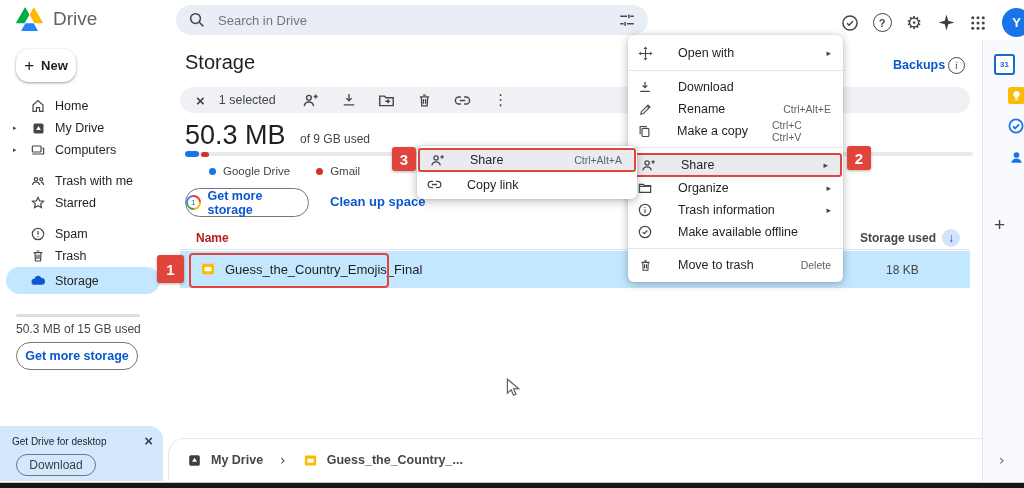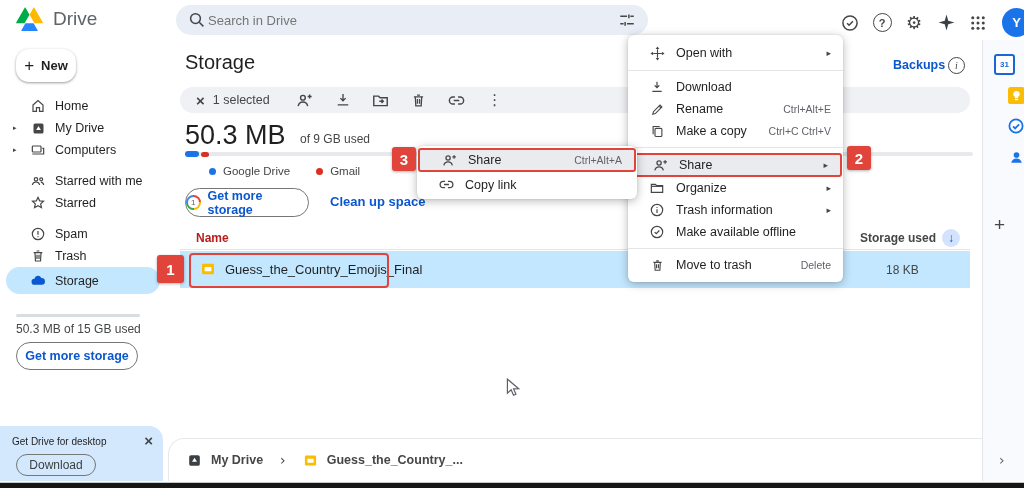--- a/index.html
+++ b/index.html
@@ -6,21 +6,21 @@
   #app{position:relative;width:1024px;height:488px;overflow:hidden;
        font-family:"Liberation Sans",sans-serif;background:#fff;color:#1f1f1f;}
   .abs{position:absolute;}
   .i{display:inline-flex;align-items:center;justify-content:center;color:#444746;}
   .glyph{font-family:"DejaVu Sans",sans-serif;color:#444746;}
 
   
   .logo-wrap{left:16px;top:7px;display:flex;align-items:center;gap:10px;}
   .app-name{font-size:19px;color:#5f6368;}
   .searchbar{left:176px;top:5px;width:472px;height:30px;background:#e9eef6;border-radius:16px;
-             display:flex;align-items:center;padding:8px 12px;box-sizing:border-box;justify-content:flex-end;}
+             display:flex;align-items:center;padding:8px 12px;box-sizing:border-box;gap:10px;justify-content:flex-end;}
   .searchbar input{flex:1;border:none;background:transparent;outline:none;font-size:13px;
                    color:#444746;font-family:"Liberation Sans",sans-serif;}
   .hicons{left:838px;top:8px;display:flex;align-items:center;gap:8px;}
   .hbtn{width:24px;height:24px;border-radius:50%;}
   .qcircle{width:17px;height:17px;border:1.7px solid #444746;border-radius:50%;
            font-size:11px;font-weight:bold;color:#444746;display:flex;align-items:center;justify-content:center;}
   .avatar{width:29px;height:29px;border-radius:50%;background:#1a73e8;color:#fff;
           display:flex;align-items:center;justify-content:center;font-size:13px;font-weight:bold;margin-left:4px;}
 
   
@@ -48,21 +48,21 @@
             display:flex;align-items:center;justify-content:center;font-size:12px;color:#3c4043;}
 
   
   .page-title{left:185px;top:51px;font-size:20px;color:#1f1f1f;}
   .backups{left:893px;top:58px;font-size:12.5px;font-weight:bold;color:#0b57d0;}
   .info-circ{left:948px;top:57px;width:15px;height:15px;border:1.5px solid #444746;border-radius:50%;
              font-size:10px;color:#444746;display:flex;align-items:center;justify-content:center;font-style:italic;font-family:"Liberation Serif",serif;}
   .selbar{left:180px;top:87px;width:790px;height:26px;background:#eff1f4;border-radius:14px;
           display:flex;align-items:center;padding:0 10px;box-sizing:border-box;gap:8px;}
   .selbar .x{font-size:15px;color:#444746;font-weight:bold;margin-left:6px;}
-  .selcount{font-size:12.5px;color:#444746;margin:0 16px 0 0;}
+  .selcount{font-size:12.5px;color:#444746;margin:0 16px 0 6px;}
   .tbtn{width:22px;height:22px;margin-right:8px;}
   .usage-amt{left:185px;top:120px;font-size:27px;color:#1f1f1f;}
   .usage-detail{left:300px;top:132px;font-size:12px;color:#444746;}
   .track{left:185px;top:152px;width:788px;height:4px;background:#e7e9ec;border-radius:2px;}
   .seg-blue{left:185px;top:151px;width:14px;height:6px;background:#1a73e8;border-radius:3px;}
   .seg-red{left:201px;top:152px;width:8px;height:5px;background:#d93025;border-radius:3px;}
   .legend{left:185px;top:165px;display:flex;gap:26px;align-items:center;padding-left:24px;}
   .leg-item{display:flex;align-items:center;gap:7px;font-size:11.5px;color:#444746;}
   .dot{width:7px;height:7px;border-radius:50%;}
   .getmore-main{left:185px;top:188px;width:122px;height:27px;border:1px solid #747775;border-radius:15px;
@@ -97,21 +97,21 @@
   .cal-box{width:17px;height:17px;border:2px solid #1967d2;border-radius:3px;background:#fff;
            font-size:8px;color:#1967d2;font-weight:bold;display:flex;align-items:center;justify-content:center;}
   .rp-plus{position:absolute;left:11px;top:174px;font-size:19px;color:#444746;}
   .rp-chev{position:absolute;left:16px;top:412px;font-size:14px;color:#5f6368;}
 
   
   .menu{left:628px;top:35px;width:215px;background:#fff;border-radius:6px;z-index:20;
         box-shadow:0 2px 10px rgba(0,0,0,.28),0 0 2px rgba(0,0,0,.12);padding:6px 0;box-sizing:border-box;}
   .submenu{left:417px;top:146px;width:220px;background:#fff;border-radius:6px;z-index:30;
         box-shadow:0 2px 10px rgba(0,0,0,.28),0 0 2px rgba(0,0,0,.12);padding:2px 0;box-sizing:border-box;}
-  .mi{display:flex;align-items:center;height:22px;padding:0 12px 0 20px;gap:10px;}
+  .mi{display:flex;align-items:center;height:22px;padding:0 12px 0 8px;gap:24px;}
   .mi .mic{width:18px;}
   .mlabel{flex:1;font-size:12.5px;color:#1f1f1f;white-space:nowrap;}
   .mshort{font-size:10.5px;color:#5f6368;}
   .marrow{font-size:9px;color:#444746;}
   .mdiv{height:1px;background:#e3e5e8;margin:5px 0;}
   .mi.hl{height:24px;background:#e9ebee;border:2px solid #e0443a;border-radius:3px;box-sizing:border-box;margin:0 1px;align-items:center;}
 
   
   .badge{background:#e0443a;color:#fff;font-weight:bold;font-size:15px;border-radius:3px;
          display:flex;align-items:center;justify-content:center;z-index:40;
@@ -221,21 +221,21 @@
       <div class="nav-gap"></div>
       <div class="nav-item">
         <span class="i nicon">
           <svg width="16" height="16" viewBox="0 0 24 24" fill="none" stroke="#444746" stroke-width="1.8">
             <circle cx="9" cy="9.5" r="2.6"></circle>
               <path d="M3.5 18c.6-3 2.8-4.5 5.5-4.5s4.9 1.5 5.5 4.5"></path>
             <circle cx="16.8" cy="9.5" r="2.2"></circle>
               <path d="M16.3 13.6c2.3.2 3.8 1.6 4.3 4.4"></path>
             </svg>
           </span>
-        <span>Starred with me</span>
+        <span>Trash with me</span>
       </div>
       <div class="nav-item">
         <span class="i nicon">
           <svg width="16" height="16" viewBox="0 0 24 24" fill="none" stroke="#444746" stroke-width="1.8">
             <path d="M12 3.5l2.5 5.3 5.8.6-4.3 3.9 1.2 5.7-5.2-2.9-5.2 2.9 1.2-5.7-4.3-3.9 5.8-.6z"></path>
             </svg>
           </span>
         <span>Starred</span>
       </div>
       <div class="nav-gap"></div>

